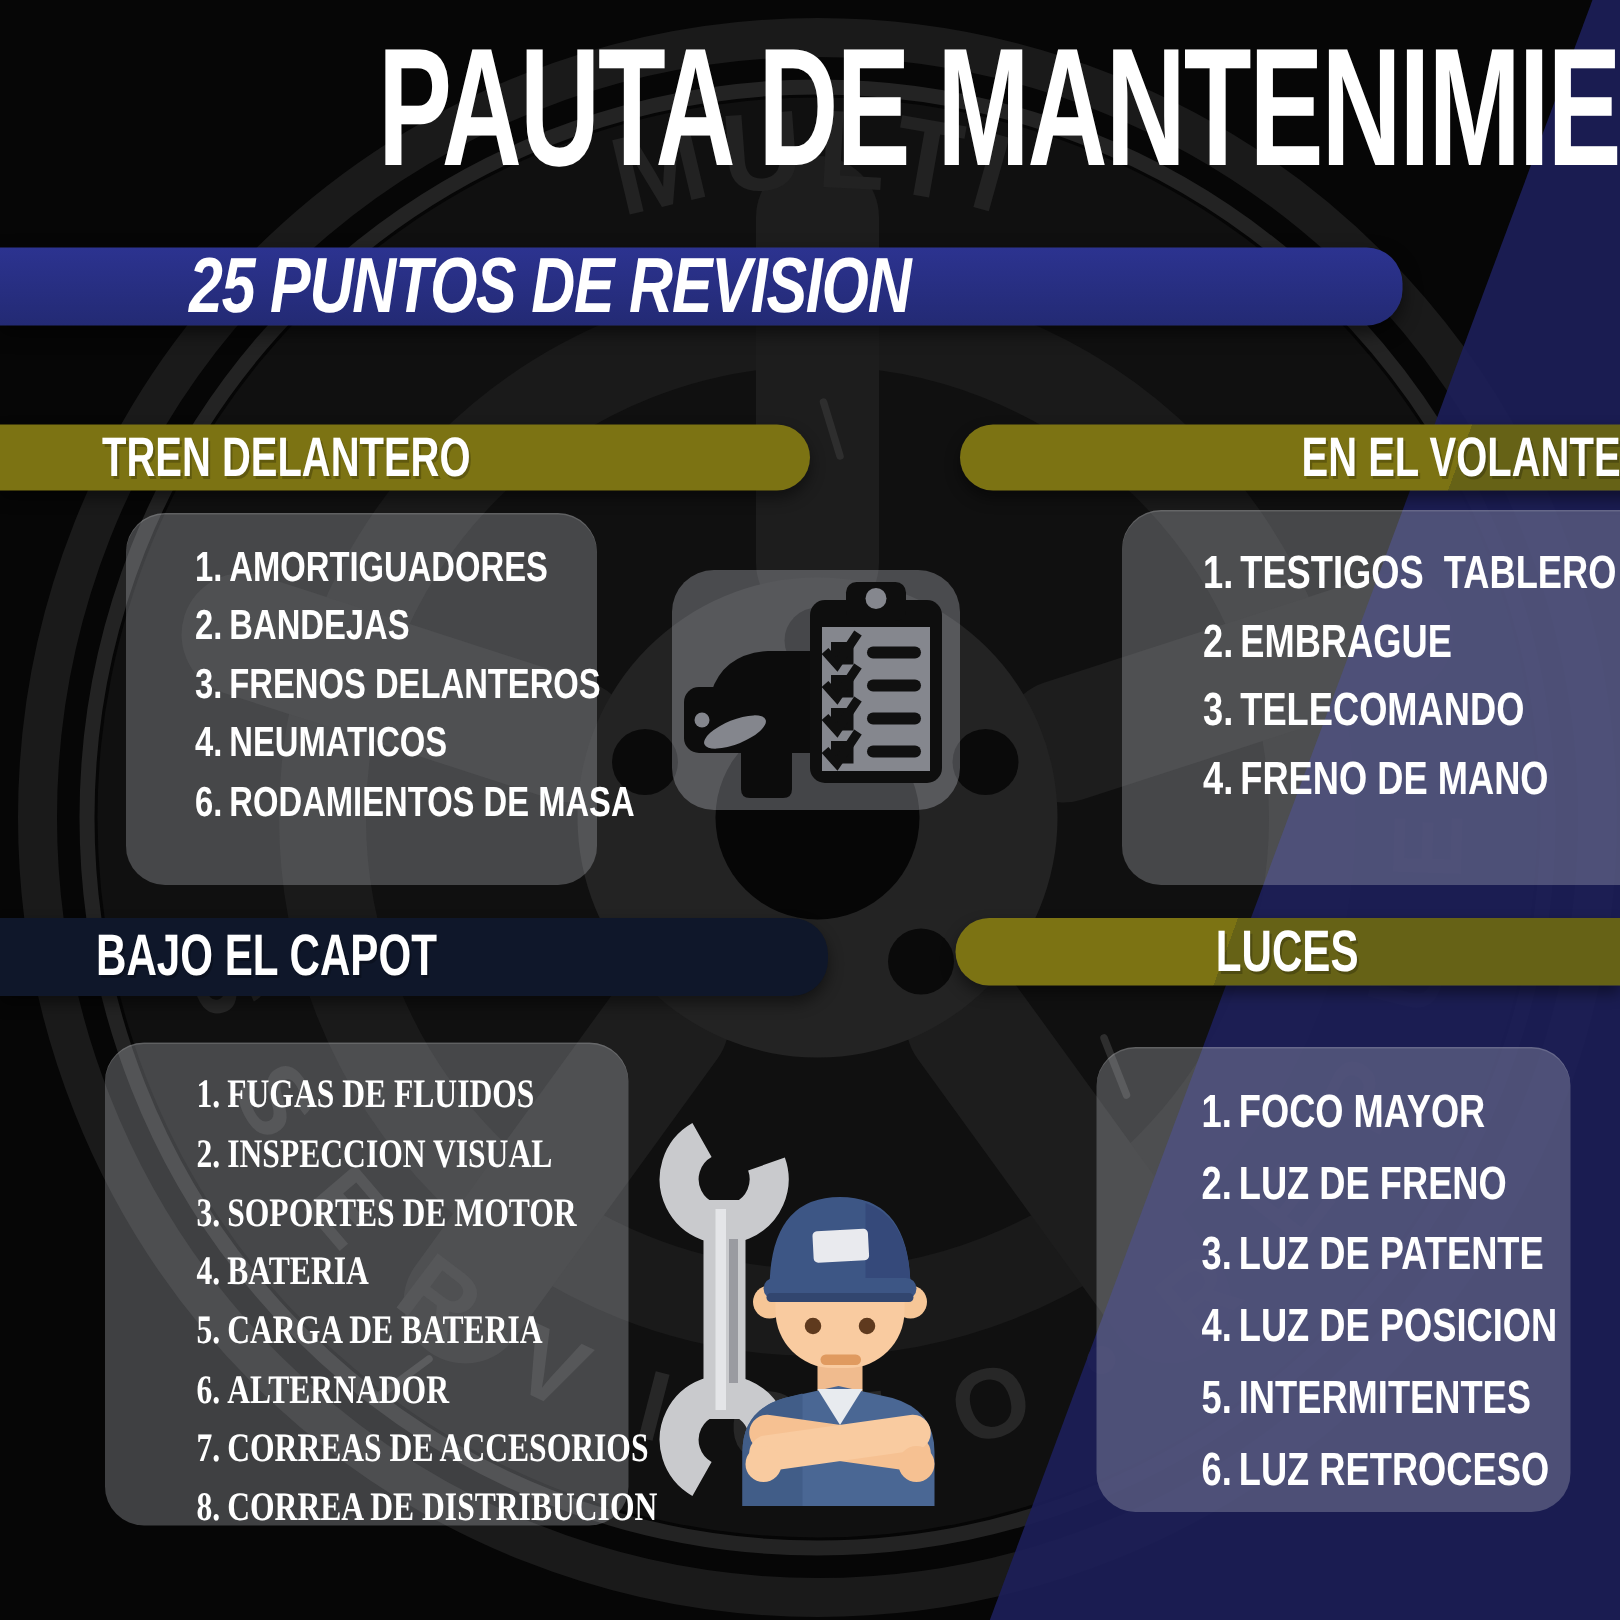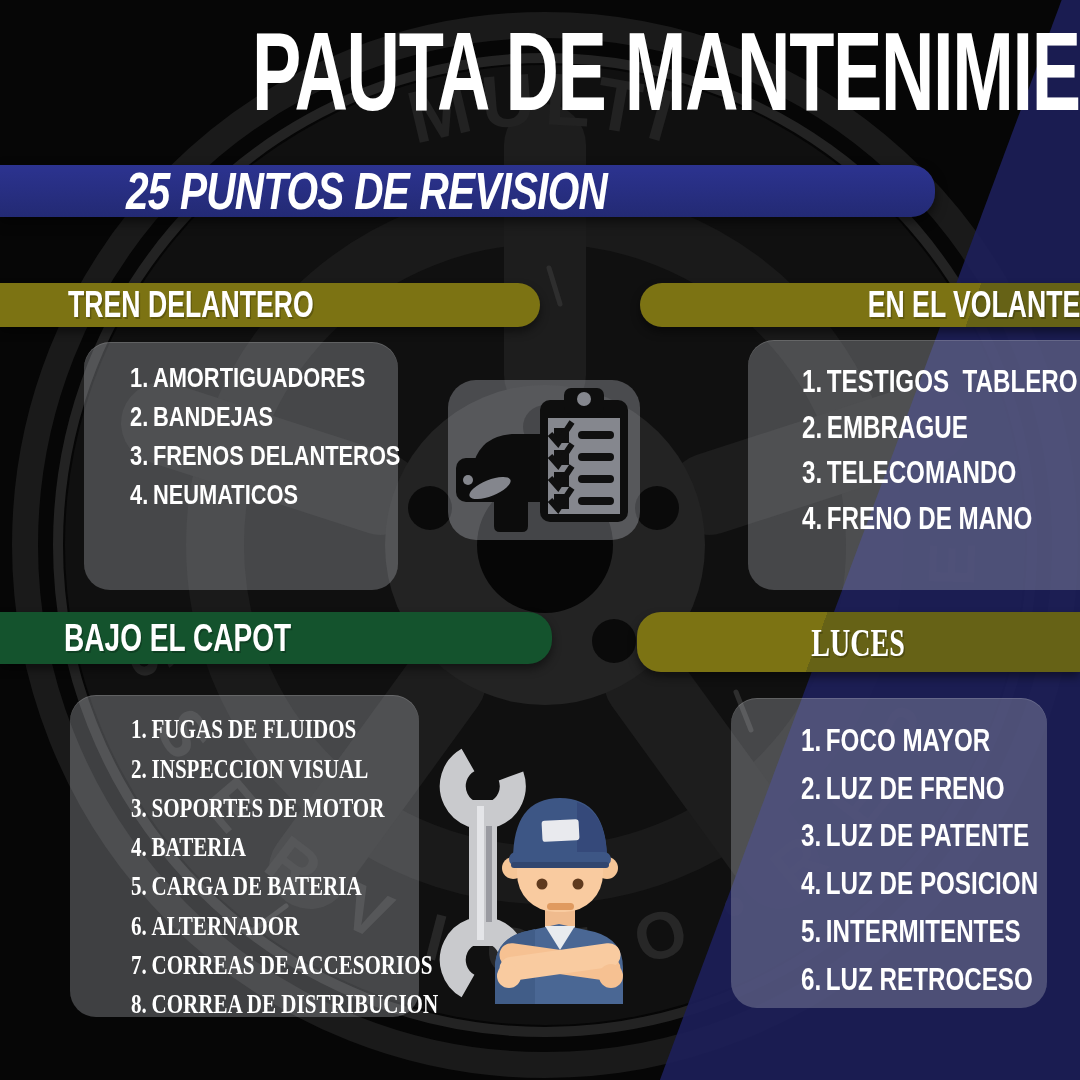--- a/index.html
+++ b/index.html
@@ -38,26 +38,26 @@
     box-shadow:0 5px 10px rgba(0,0,0,.45);}
   .band .t{display:inline-block;letter-spacing:0;transform:scaleX(0.72);
     transform-origin:0 50%;white-space:nowrap;text-shadow:2px 2px 0 rgba(0,0,0,.22);}
   .band-tl{left:0;top:283px;width:472px;height:44px;background:#7c7313;
     border-radius:0 22px 22px 0;padding-left:68px;}
   .band-tl .t{font-size:37px;}
   .band-tr{left:640px;right:0;top:283px;width:440px;height:44px;
     background:linear-gradient(110deg,#7c7313 68%,#666216 68%);
     border-radius:22px 0 0 22px;justify-content:flex-end;padding-right:46px;}
   .band-tr .t{font-size:37px;transform-origin:100% 50%;}
-  .band-bl{left:0;top:612px;width:488px;height:52px;background:#14532d;
+  .band-bl{left:0;top:612px;width:488px;height:52px;background:#0f172a;
     border-radius:0 24px 24px 0;padding-left:64px;}
   .band-bl .t{font-size:39px;}
-  .band-br{left:637px;top:612px;width:443px;height:60px;
+  .band-br{left:637px;top:612px;width:443px;height:45px;
     background:linear-gradient(110deg,#7c7313 41%,#666216 41%);
-    border-radius:24px 0 0 24px;justify-content:center;font-family:Liberation Serif, serif;}
+    border-radius:24px 0 0 24px;justify-content:center;}
   .band-br .t{font-size:39px;transform-origin:50% 50%;}
   
   .panel{
     position:absolute;z-index:2;background:rgba(196,198,206,0.30);
     border-radius:26px;box-shadow:inset 0 1px 0 rgba(255,255,255,.14);padding-left:24px;
   }
   .panel ol{list-style:none;margin:0;padding:0;}
   .panel li{white-space:nowrap;}
   .cond{display:inline-block;transform:scaleX(0.78);transform-origin:0 50%;
     white-space:pre;vertical-align:middle;}
@@ -144,20 +144,21 @@
   <div class="band band-br">
     <span class="t">LUCES</span>
   </div>
 
   <div class="panel panel-tl">
     <ol>
         <li><span class="cond"><span class="num">1.</span><span class="lbl">AMORTIGUADORES</span></span></li>
         <li><span class="cond"><span class="num">2.</span><span class="lbl">BANDEJAS</span></span></li>
         <li><span class="cond"><span class="num">3.</span><span class="lbl">FRENOS DELANTEROS</span></span></li>
         <li><span class="cond"><span class="num">4.</span><span class="lbl">NEUMATICOS</span></span></li>
+        <li><span class="cond"><span class="num">6.</span><span class="lbl">RODAMIENTOS DE MASA</span></span></li>
       </ol>
   </div>
   <div class="panel panel-tr">
     <ol>
         <li><span class="cond"><span class="num">1.</span><span class="lbl">TESTIGOS  TABLERO</span></span></li>
         <li><span class="cond"><span class="num">2.</span><span class="lbl">EMBRAGUE</span></span></li>
         <li><span class="cond"><span class="num">3.</span><span class="lbl">TELECOMANDO</span></span></li>
         <li><span class="cond"><span class="num">4.</span><span class="lbl">FRENO DE MANO</span></span></li>
       </ol>
   </div>

